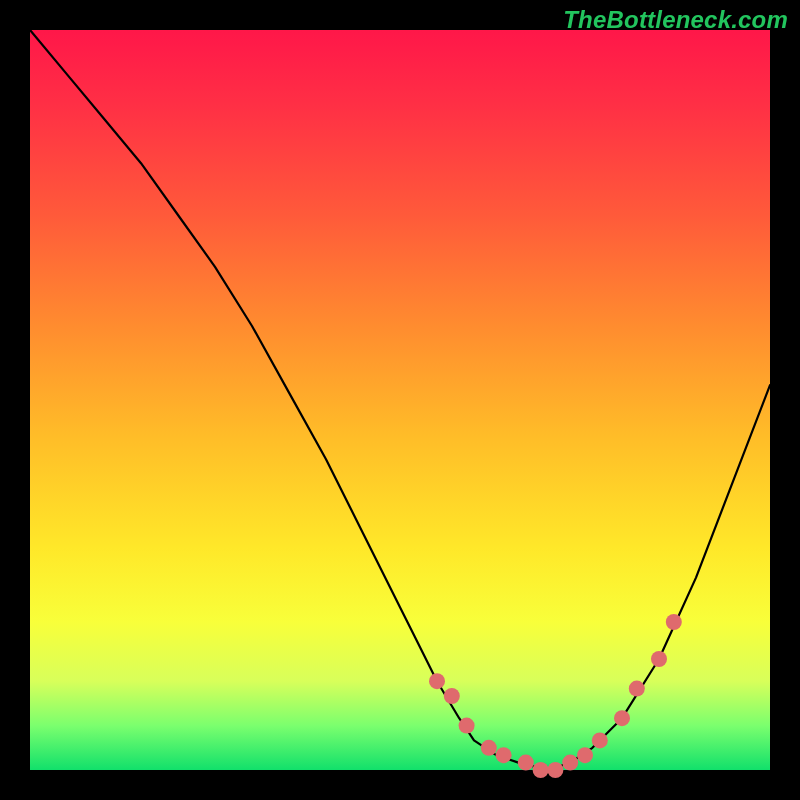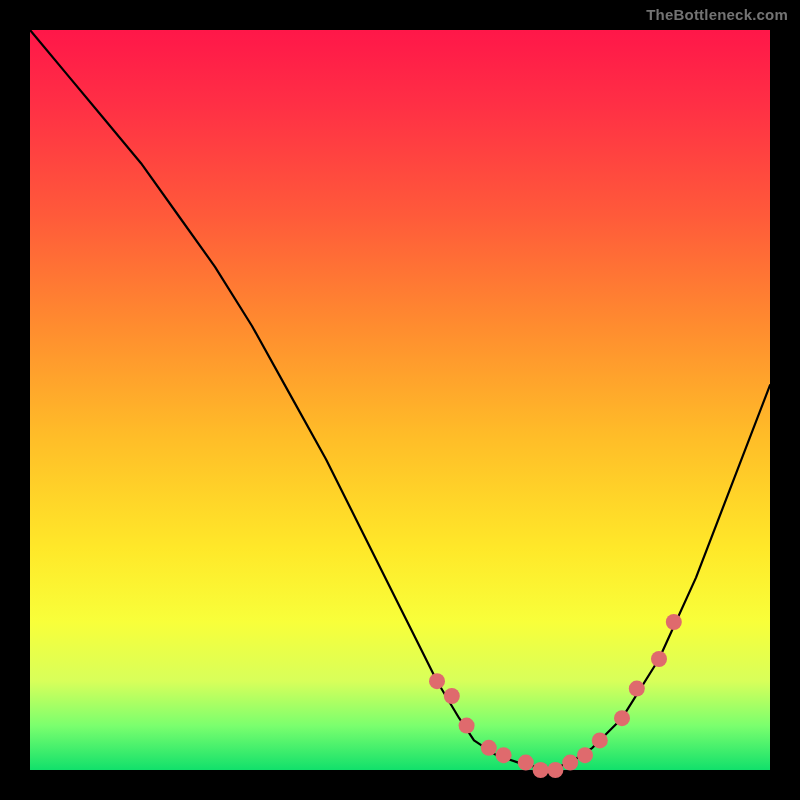--- a/index.html
+++ b/index.html
@@ -37,26 +37,27 @@
       #f8ff3a 80%,
       #d8ff5a 88%,
       #7bff6e 94%,
       #11e06b 100%
     );
   }
   .watermark {
     position: absolute;
     top: 6px;
     right: 12px;
-    color: #737373;
-    font-size: 15px;
+    color: #22c55e;
+    font-size: 24px;
     font-weight: 600;
     letter-spacing: 0.2px;
     user-select: none;
     pointer-events: none;
+    font-style: italic;
   }
   svg.overlay {
     position: absolute;
     left: 0;
     top: 0;
     width: 740px;
     height: 740px;
     overflow: visible;
   }
 </style>

